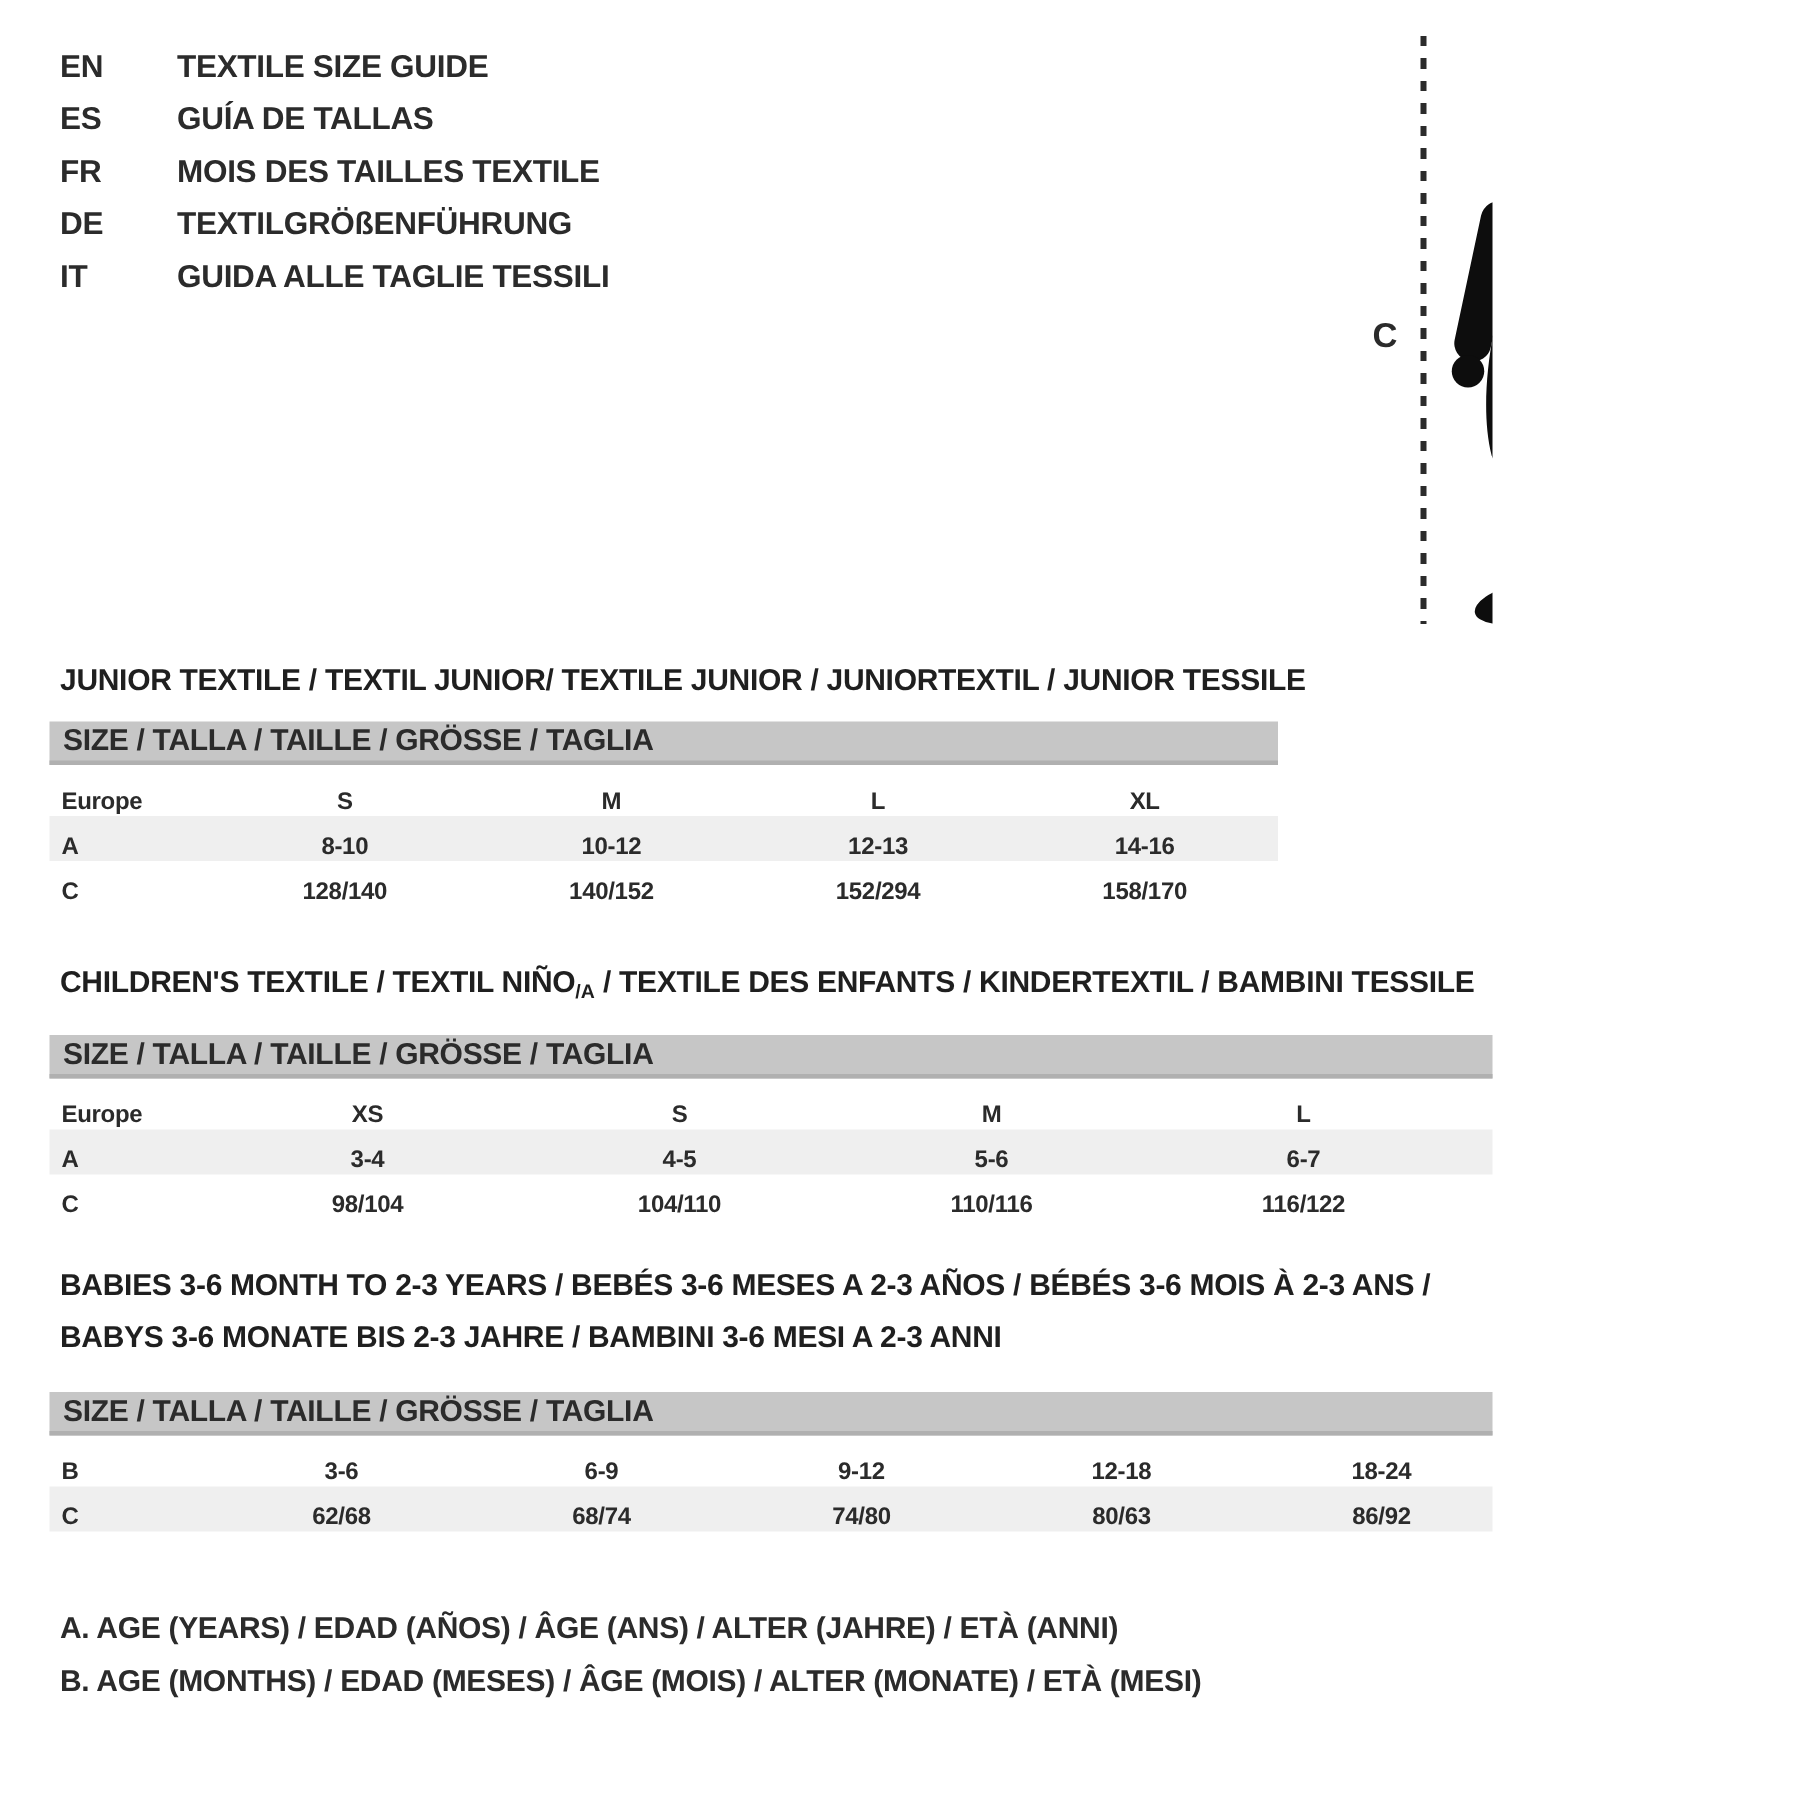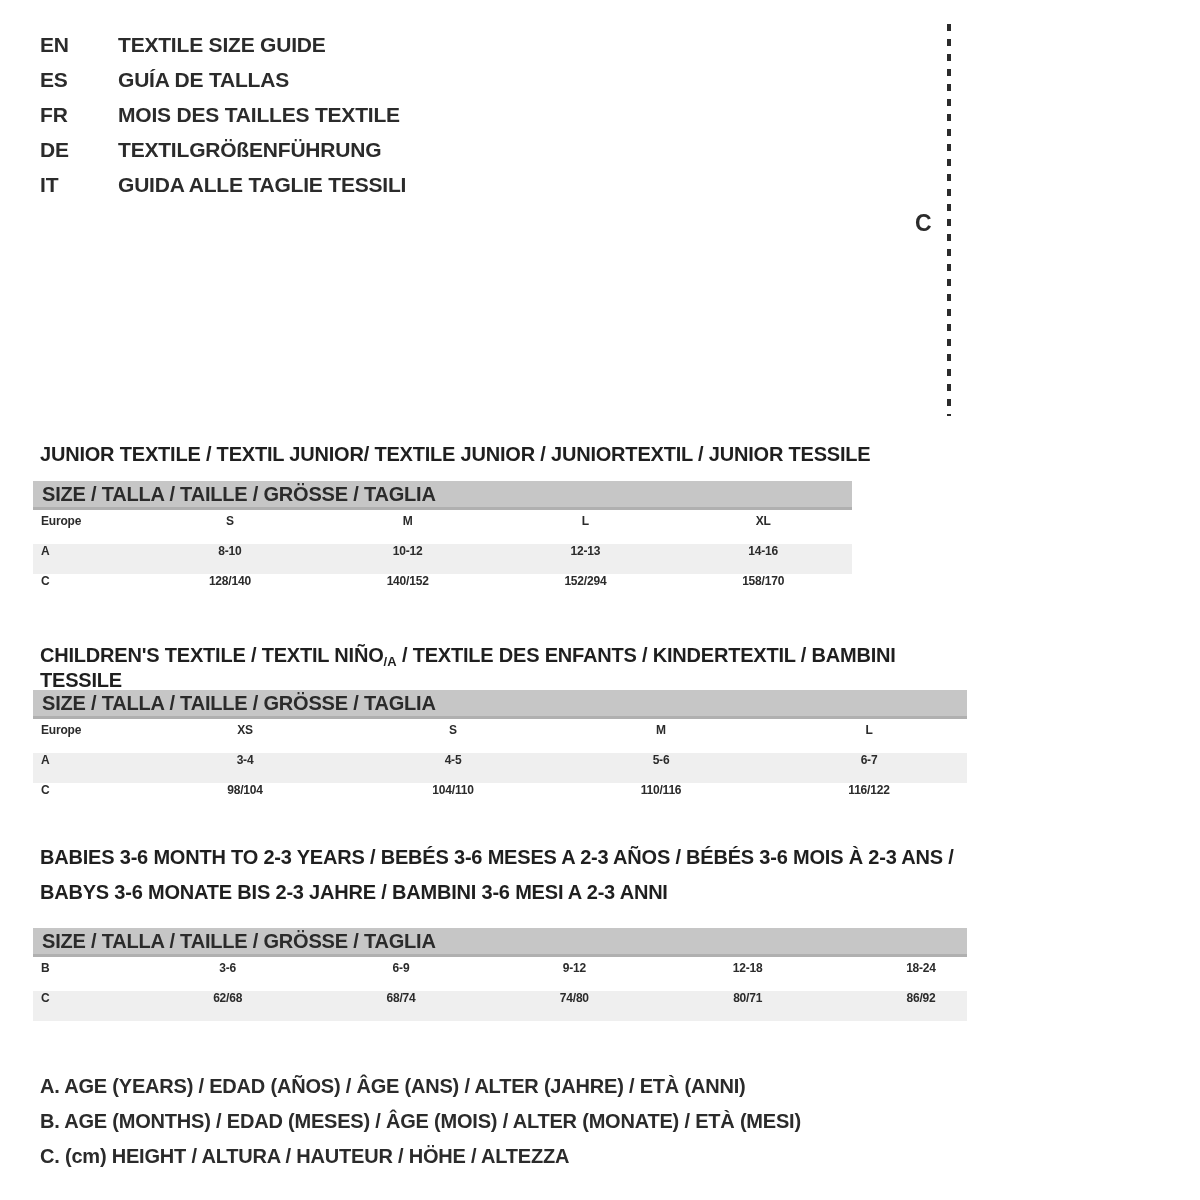--- a/index.html
+++ b/index.html
@@ -3,20 +3,21 @@
 <meta charset="utf-8">
 <style>
   html,body{margin:0;padding:0;background:#fff;}
   .page{
     position:relative;width:967px;height:1200px;overflow:hidden;
     background:var(--page-bg,#ffffff);
     color:var(--text,#2b2b2b);
     font-family:"Liberation Sans",sans-serif;
     font-weight:700;
     letter-spacing:-0.2px;
+    padding-left:28px;
   }
   
   .lang-block{position:absolute;left:40px;top:27px;font-size:21px;}
   .lang-row{display:flex;height:35px;align-items:center;}
   .lang-code{width:78px;}
   
   .measure-line{
     position:absolute;left:947px;top:24px;width:4px;height:392px;
     background:repeating-linear-gradient(to bottom,var(--text,#161616) 0 7px,transparent 7px 15px);
   }
@@ -32,21 +33,21 @@
   .size-table{position:absolute;left:33px;}
   .junior-table{top:481px;width:819px;}
   .children-table{top:690px;width:1148px;}
   .babies-table{top:928px;width:1148px;}
   .size-bar{
     height:26px;background:var(--bar-bg,#c6c6c6);
     border-bottom:3px solid var(--bar-edge,#b0b0b0);
     padding-left:9px;font-size:20px;line-height:27px;white-space:nowrap;
   }
   .t-rows{margin-top:4px;}
-  .t-row{display:flex;height:30px;align-items:flex-start;font-size:12px;}
+  .t-row{display:flex;height:30px;align-items:flex-end;font-size:16px;}
   .t-row.shaded{background:var(--shade-bg,#efefef);}
   .t-label{width:100px;padding-left:8px;}
   .t-cell{flex:1;text-align:center;}
   
   .legend{position:absolute;left:40px;top:1069px;font-size:20px;}
   .legend-line{height:35px;display:flex;align-items:center;white-space:nowrap;}
 </style>
 </head>
 <body>
 
@@ -171,26 +172,25 @@
         <span class="t-cell">9-12</span>
         <span class="t-cell">12-18</span>
         <span class="t-cell">18-24</span>
         <span class="t-cell">24-36</span>
       </div>
       <div class="t-row shaded">
         <span class="t-label">C</span>
         <span class="t-cell">62/68</span>
         <span class="t-cell">68/74</span>
         <span class="t-cell">74/80</span>
-        <span class="t-cell">80/71</span>
+        <span class="t-cell">80/63</span>
         <span class="t-cell">86/92</span>
         <span class="t-cell">92/98</span>
       </div>
     </div>
   </div>
 
   <div class="legend">
     <div class="legend-line">A. AGE (YEARS) / EDAD (AÑOS) / ÂGE (ANS) / ALTER (JAHRE) / ETÀ (ANNI)</div>
     <div class="legend-line">B. AGE (MONTHS) / EDAD (MESES) / ÂGE (MOIS) / ALTER (MONATE) / ETÀ (MESI)</div>
-    <div class="legend-line">C. (cm) HEIGHT / ALTURA / HAUTEUR / HÖHE / ALTEZZA</div>
   </div>
 
 </div>
 
 </body></html>

